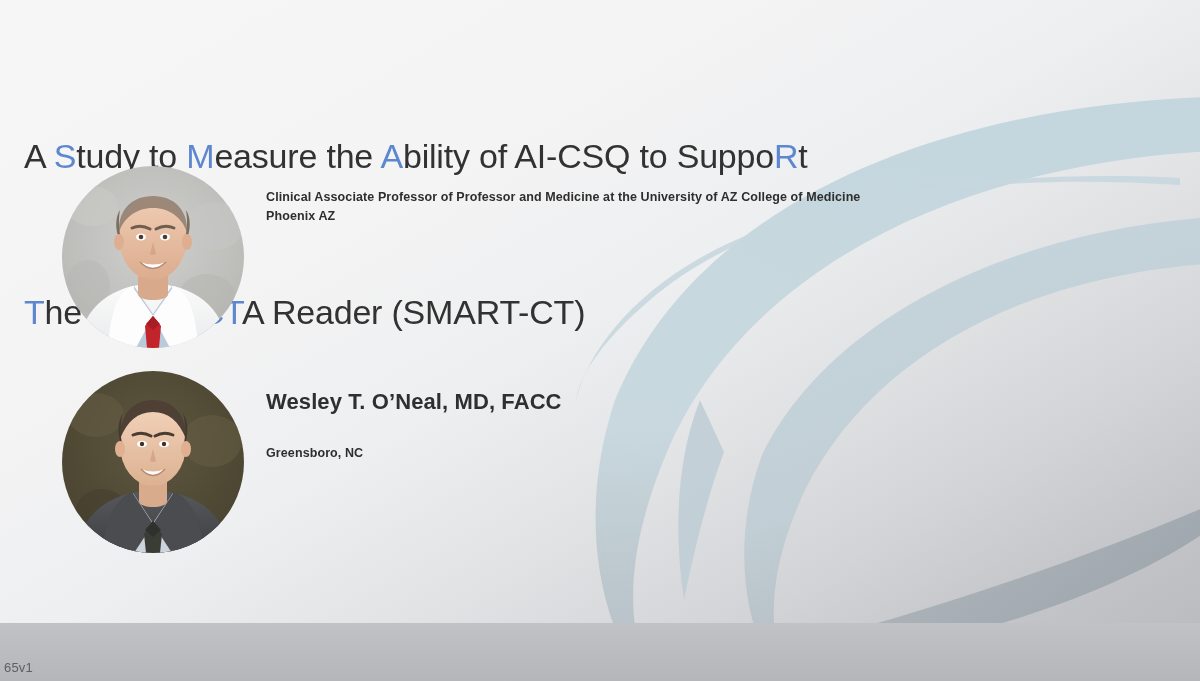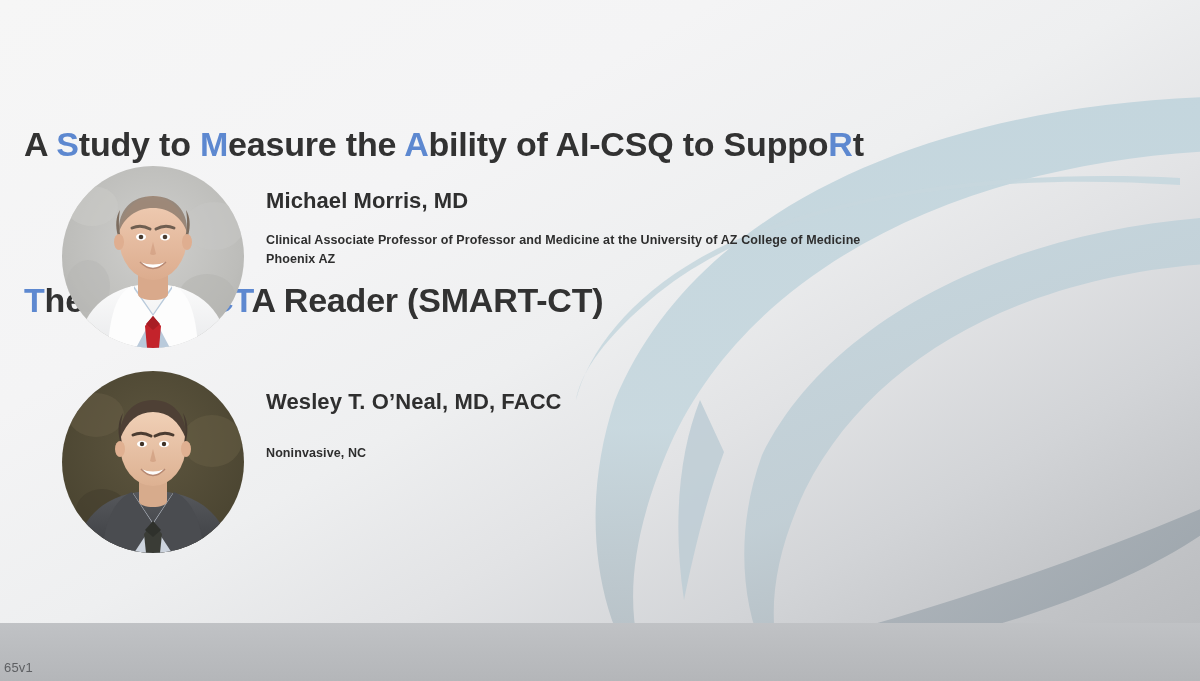--- a/index.html
+++ b/index.html
@@ -46,24 +46,24 @@
     bottom: 6px;
     font-size: 13px;
     color: #5e6063;
     letter-spacing: 0.2px;
   }
 
   
   #title {
     position: absolute;
     left: 24px;
-    top: 14px;
+    top: 26px;
     width: 1090px;
     font-size: 34px;
-    font-weight: bold;
+    font-weight: normal;
     line-height: 52px;
     color: #323232;
     letter-spacing: -0.2px;
     white-space: pre-wrap;
   }
   #title .hl { color: #5d88d0; }
 
   
   .speaker {
     position: absolute;
@@ -226,21 +226,20 @@
         <circle cx="79" cy="71" r="2.3" fill="#4a3c30"></circle>
         <circle cx="103" cy="71" r="2.3" fill="#4a3c30"></circle>
 
         <path d="M91 76 L88 88 q3 2 6 0 Z" fill="#d3a184" opacity="0.8"></path>
 
         <path d="M78 96 q13 12 26 0 q-13 5 -26 0 Z" fill="#ffffff"></path>
         <path d="M78 96 q13 13 26 0" stroke="#b98a73" stroke-width="1.6" fill="none"></path>
       </svg>
     </div>
     <div class="speaker-text">
-      <div class="speaker-name">Michael Morris, MD</div>
       <div class="speaker-lines">
         <div>Clinical Associate Professor of Professor and Medicine at the University of AZ College of Medicine</div>
         <div>Phoenix AZ</div>
       </div>
     </div>
   </div>
 
   <div class="speaker" id="speaker-1">
     <div class="avatar">
       <svg viewBox="0 0 182 182">
@@ -295,21 +294,21 @@
 
         <path d="M91 78 L88 90 q3 2 6 0 Z" fill="#d1a082" opacity="0.8"></path>
 
         <path d="M79 98 q12 12 24 0 q-12 5 -24 0 Z" fill="#fdfdfd"></path>
         <path d="M79 98 q12 13 24 0" stroke="#b68871" stroke-width="1.5" fill="none"></path>
       </svg>
     </div>
     <div class="speaker-text">
       <div class="speaker-name">Wesley T. O’Neal, MD, FACC</div>
       <div class="speaker-lines">
-        <div>Noninvasive, NC</div>
+        <div>Greensboro, NC</div>
       </div>
     </div>
   </div>
 
   <div id="bottom-band"></div>
   <div id="slide-code">65v1</div>
 
 </div>
 
 </body></html>

